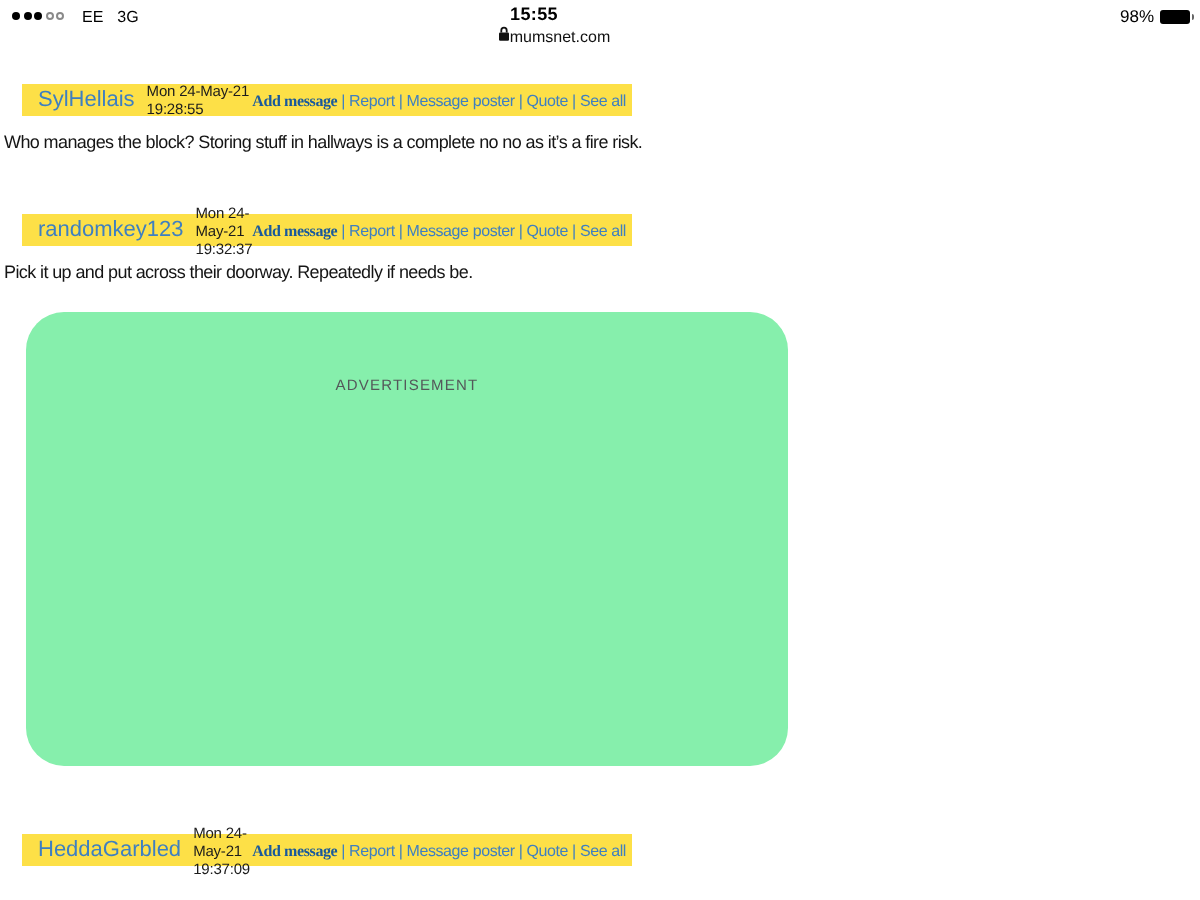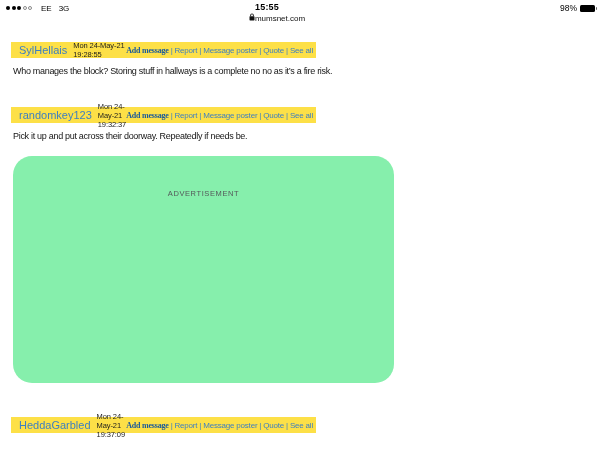--- a/index.html
+++ b/index.html
@@ -31,21 +31,21 @@
   .post-bar{
     position:relative;margin-left:11px;width:305px;height:16px;background:#fde047;
     display:flex;align-items:center;box-sizing:border-box;padding:0 3px 0 8px;margin-top:20px;
   }
   .username{font-size:11px;font-weight:500;color:#3e7fc1;cursor:pointer;}
   .date{font-size:7.5px;color:#1c1c1c;margin-left:6px;letter-spacing:-0.1px;}
   .actions{margin-left:auto;font-size:8px;letter-spacing:-0.2px;color:#3e7fc1;white-space:nowrap;}
   .actions a{color:#3e7fc1;text-decoration:none;cursor:pointer;}
   .actions a.primary{font-weight:bold;color:#19599c;font-family:Liberation Serif, serif;}
   .sep{color:#3e7fc1;margin:0 2px;}
-  .post-body{margin:7px 0 0 13px;font-size:9px;letter-spacing:-0.3px;color:#151515;line-height:13px;}
+  .post-body{margin:7px 0 0 2px;font-size:9px;letter-spacing:-0.3px;color:#151515;line-height:13px;}
   .post-body .line{white-space:nowrap;}
   
   .ad-box{
     position:absolute;top:156px;left:13px;width:381px;height:227px;background:#86efac;
     text-align:center;box-sizing:border-box;padding-top:26px;border-radius:19px;
   }
   .ad-label{font-size:7.5px;letter-spacing:0.6px;color:#54585a;}
   .lock-svg{display:inline-block;}
 </style>
 </head>

